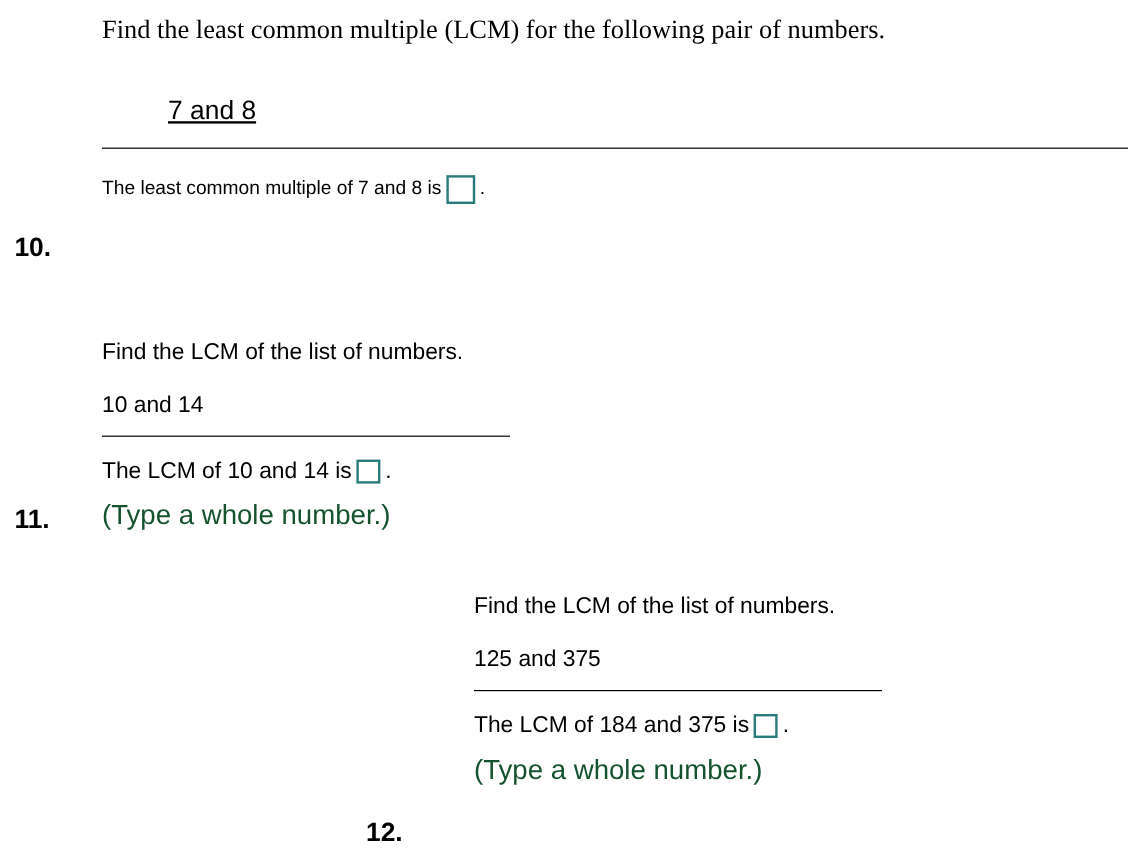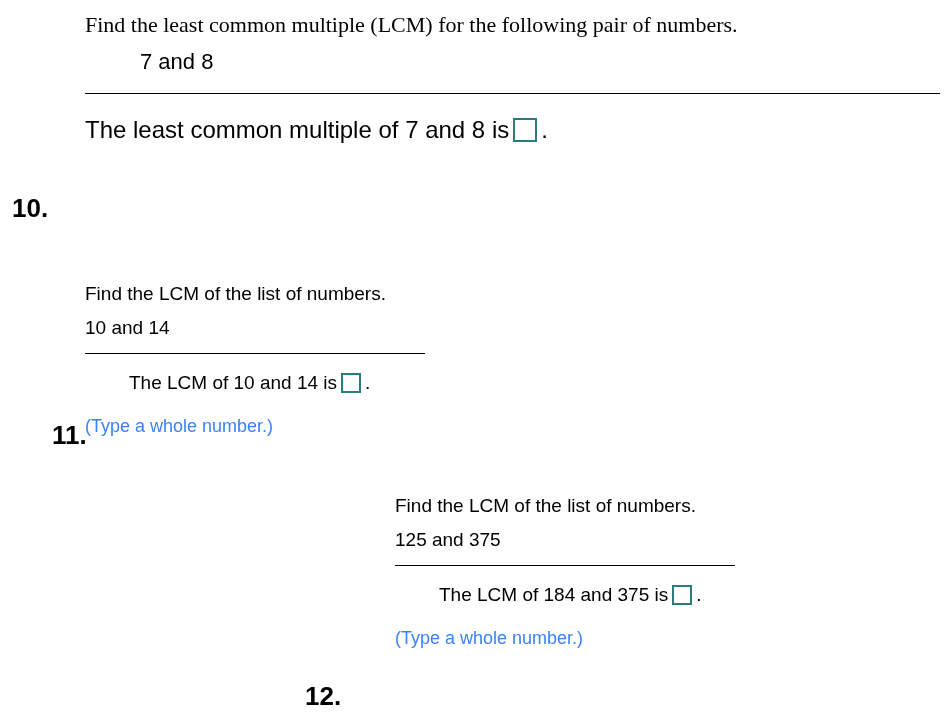--- a/index.html
+++ b/index.html
@@ -10,21 +10,21 @@
     body {
       font-family: Arial, Helvetica, sans-serif;
       background: #ffffff;
       width: 949px;
       height: 723px;
       position: relative;
       color: #000000;
     }
     .question-number {
       font-weight: bold;
-      font-size: 26px;
+      font-size: 22px;
       position: absolute;
     }
     .question-block {
       position: absolute;
     }
     .q10-block {
       left: 85px;
       top: 8px;
       width: 855px;
     }
@@ -42,82 +42,81 @@
       font-size: 22px;
       line-height: 1.5;
       font-family: Liberation Serif, serif;
     }
     .instruction {
       font-size: 19px;
       line-height: 1.5;
     }
     .sub-line {
       padding-left: 55px;
-      margin-top: 8px;
+      margin-top: 38px;
       font-size: 22px;
+      text-decoration: underline;
     }
     .sub-line-sm {
-      margin-top: 8px;
+      margin-top: 18px;
       font-size: 19px;
     }
     .hr-line {
       border: none;
       border-top: 1px solid #000000;
       margin-top: 18px;
       margin-bottom: 22px;
     }
     .hr-line-short {
       border: none;
       border-top: 1px solid #000000;
       margin-top: 14px;
       margin-bottom: 18px;
       width: 340px;
     }
     .answer-line {
-      font-size: 24px;
+      font-size: 16px;
       display: flex;
       align-items: center;
       flex-wrap: wrap;
     }
     .answer-line-sm {
       font-size: 19px;
       display: flex;
       align-items: center;
       flex-wrap: wrap;
-      margin-left: 44px;
     }
     .blank-box {
       display: inline-block;
       width: 24px;
       height: 24px;
       border: 2px solid #2a7b7b;
       margin: 0 4px;
       background: #ffffff;
     }
     .blank-box-sm {
       display: inline-block;
       width: 20px;
       height: 20px;
       border: 2px solid #2a7b7b;
       margin: 0 4px;
       background: #ffffff;
     }
     .hint {
-      color: #3b82f6;
-      font-size: 18px;
-      margin-top: 22px;
+      color: #14532d;
+      font-size: 23px;
+      margin-top: 12px;
     }
     .num10 {
       left: 12px;
       top: 193px;
     }
     .num11 {
       left: 12px;
       top: 420px;
-      margin-left: 40px;
     }
     .num12 {
       left: 305px;
       top: 665px;
       margin-top: 16px;
     }
   </style>
 </head>
 <body>
 

